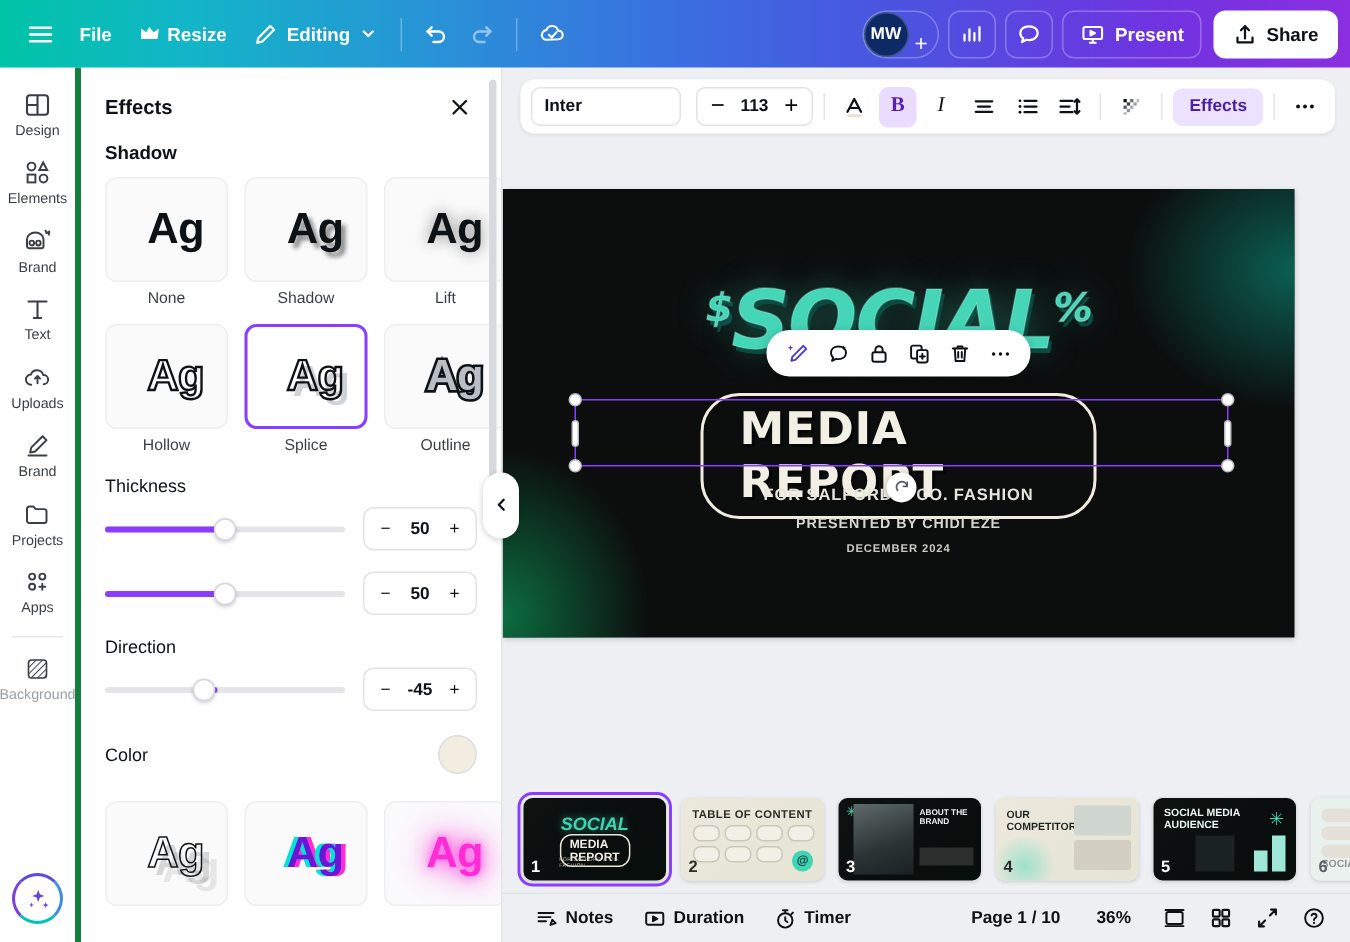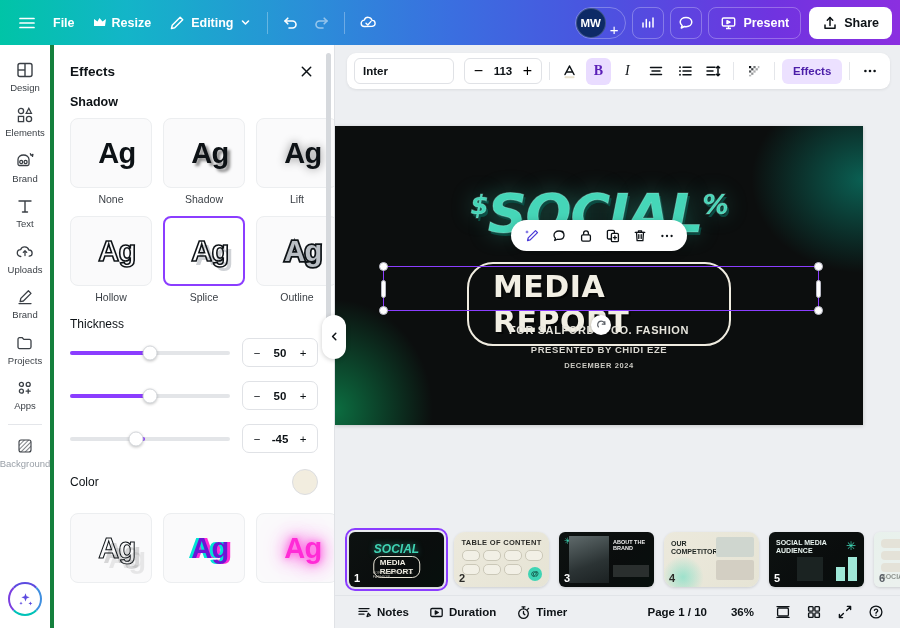--- a/index.html
+++ b/index.html
@@ -232,21 +232,21 @@
     height: 72px; flex: 0 0 72px; display: flex; align-items: center; gap: 10px;
     padding: 0 10px 0 14px; overflow: hidden;
   }
   .thumb {
     flex: 0 0 auto; width: 95px; height: 55px; border-radius: 6px; position: relative;
     overflow: hidden; cursor: pointer; box-shadow: 0 1px 3px rgba(0,0,0,.14);
   }
   .thumb.sel { outline: 2px solid #8b3dff; outline-offset: 2px; }
   .thumb .num { position: absolute; left: 5px; bottom: 3px; font-size: 11px; font-weight: 700; z-index: 3; }
   .th-dark { background: linear-gradient(135deg,#0d1211 0%,#0a0d0d 60%,#07100d 100%); color:#fff; }
-  .th-cream { background: linear-gradient(135deg,#ece9dc 0%,#e6e4d5 100%); color:#2b2b28;border-radius:11px; }
+  .th-cream { background: linear-gradient(135deg,#ece9dc 0%,#e6e4d5 100%); color:#2b2b28; }
   .th1-t1 { position:absolute; top:10px; left:50%; transform:translateX(-50%); font-size:12px; font-weight:900; font-style:italic; color:#3fd4b4; text-shadow:0 0 6px rgba(60,220,190,.6); }
   .th1-t2 { position:absolute; top:24px; left:50%; transform:translateX(-50%); font-size:8px; font-weight:900; color:#f2efe4; border:1px solid #e8e4d6; border-radius:8px; padding:1px 6px; }
   .th1-t3 { position:absolute; top:39px; left:50%; transform:translateX(-50%); font-size:3.5px; color:#bdbab2; letter-spacing:.3px;}
   .th2-t { position:absolute; top:6px; left:0; right:0; text-align:center; font-size:7.5px; font-weight:800; letter-spacing:.3px; }
   .th2-grid { position:absolute; top:18px; left:8px; right:6px; display:grid; grid-template-columns:repeat(4,1fr); gap:3px; }
   .th2-chip { height:11px; border:1px solid #cbc8b8; border-radius:5px; background:#f2f0e6; }
   .th2-badge { position:absolute; right:7px; bottom:6px; width:14px; height:14px; border-radius:50%; background:#3fd4b4; color:#06312a; font-size:8px; display:flex;align-items:center;justify-content:center; font-weight:800;}
   .th3-img { position:absolute; left:10px; top:4px; width:40px; height:47px; background:linear-gradient(160deg,#5f6a6b,#2b3334 60%,#1b2122); }
   .th3-t { position:absolute; right:5px; top:7px; font-size:5.5px; font-weight:800; color:#eee; line-height:1.25; text-align:left; width:36px; }
   .th3-b { position:absolute; right:5px; bottom:10px; width:36px; height:12px; background:#2a2f2e; }
@@ -550,20 +550,21 @@
             </div>
             <div class="stepper">
               <span class="step-btn">−</span>
               <span class="sv">50</span>
               <span class="step-btn">+</span>
             </div>
           </div>
         </div>
 
         <div class="slider-row">
+          <div class="slider-label">Direction</div>
           <div class="slider-line">
             <div class="track">
               <div class="fill mid"></div>
               <div class="knob" style="left:41%"></div>
             </div>
             <div class="stepper">
               <span class="step-btn">−</span>
               <span class="sv">-45</span>
               <span class="step-btn">+</span>
             </div>

